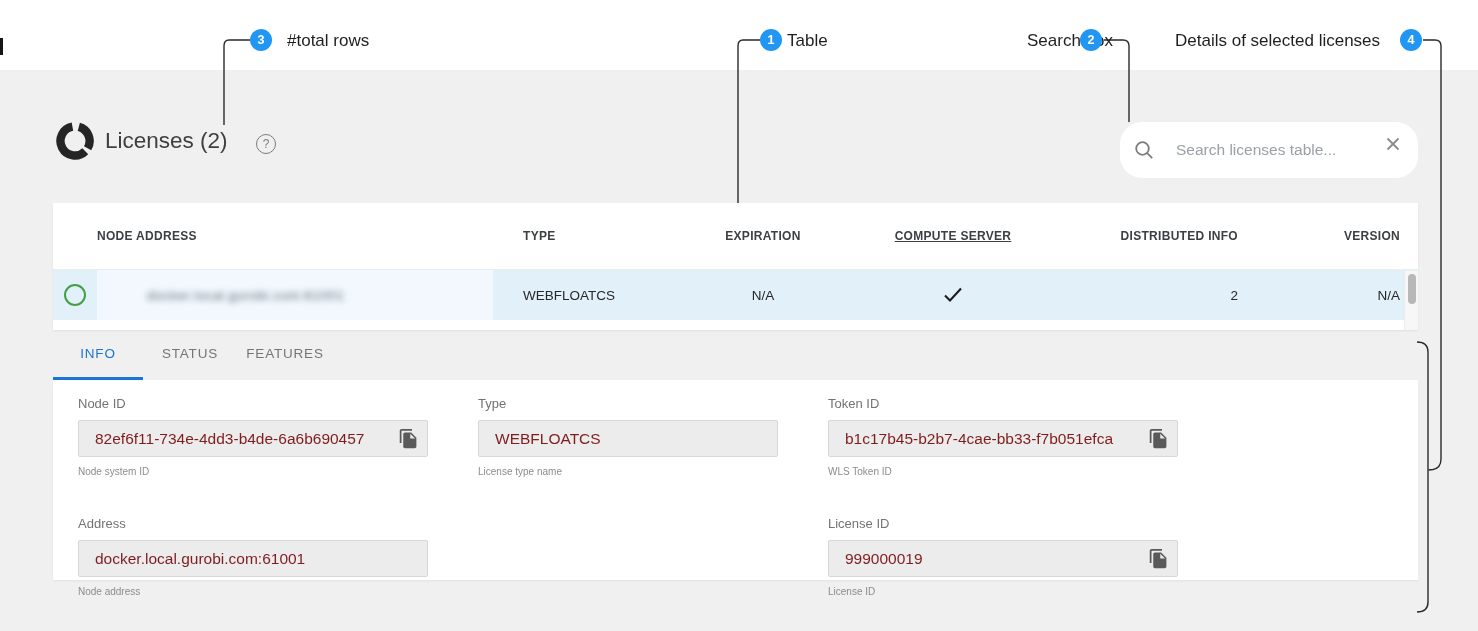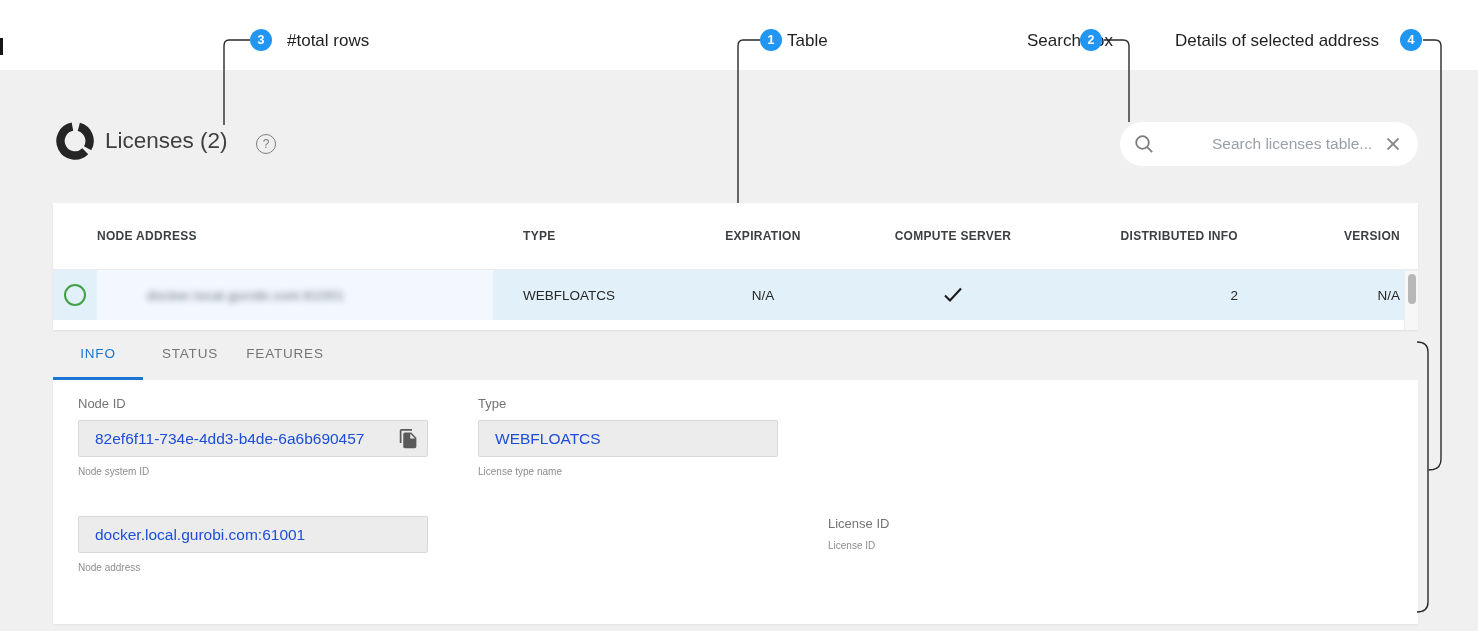--- a/index.html
+++ b/index.html
@@ -31,22 +31,22 @@
   .logo { position:absolute; left:56px; top:122px; width:38px; height:38px; }
   .page-title { position:absolute; left:105px; top:128px; font-size:22.5px; color:#3f3f3f; }
   .help-icon {
     position:absolute; left:256px; top:134px; width:20px; height:20px;
     border:1.5px solid #7d7d7d; border-radius:50%; color:#7d7d7d;
     font-size:12px; display:flex; align-items:center; justify-content:center; cursor:pointer;
   }
 
   
   .search-pill {
-    position:absolute; left:1120px; top:122px; width:298px; height:44px;
-    background:#fff; border-radius:22px; display:flex; align-items:center;gap:36px;
+    position:absolute; left:1120px; top:122px; width:298px; height:56px;
+    background:#fff; border-radius:22px; display:flex; align-items:center;
   }
   .search-pill svg.mag { margin-left:14px; flex:0 0 auto; }
   .search-input {
     border:none; outline:none; background:transparent;
     margin-left:21px; width:190px; font-size:15.5px; color:#3c4043;
     font-family:"Liberation Sans", sans-serif;
   }
   .search-input::placeholder { color:#9aa0a6; opacity:1; }
   .search-clear { position:absolute; right:17px; top:14px; width:16px; height:16px; cursor:pointer; }
 
@@ -56,21 +56,21 @@
     background:#fff; box-shadow:0 1px 2px rgba(0,0,0,0.07);
   }
   .thead { display:flex; height:67px; align-items:center; border-bottom:1px solid #ececec; }
   .th { font-size:12px; font-weight:bold; color:#3d4043; letter-spacing:0.3px; }
   .trow { display:flex; height:50px; align-items:center; background:#e2f0fa; cursor:pointer; }
   .td { font-size:13.5px; color:#272727; height:100%; display:flex; align-items:center; }
   .c-sel  { width:44px;  justify-content:center; display:flex; }
   .c-node { width:396px; }
   .c-type { width:200px; padding-left:30px; }
   .c-exp  { width:140px; justify-content:center; text-align:center; }
-  .c-comp { width:240px; justify-content:center; text-align:left; }
+  .c-comp { width:240px; justify-content:center; text-align:left;text-decoration:underline; }
   .c-dist { width:165px; justify-content:flex-end; text-align:right; }
   .c-ver  { flex:1; justify-content:flex-end; text-align:right; padding-right:18px; }
   .thead .c-exp, .thead .c-comp { display:flex; }
   .thead .c-dist, .thead .c-ver { display:flex; }
   .radio-ring {
     width:22px; height:22px; border:2.5px solid #43a047; border-radius:50%;
     background:transparent; cursor:pointer;
   }
   .cell-node-blur { background:rgba(255,255,255,0.55); }
   .blur-text {
@@ -88,30 +88,30 @@
   
   .tab {
     position:absolute; top:330px; height:47px; line-height:47px; text-align:center;
     font-size:13.5px; letter-spacing:0.8px; color:#757575; cursor:pointer;
   }
   .tab.active { color:#1976d2; }
   .tab-underline { position:absolute; left:53px; top:377px; width:90px; height:3px; background:#1976d2; }
 
   
   .details-panel {
-    position:absolute; left:53px; top:380px; width:1365px; height:244px;
+    position:absolute; left:53px; top:380px; width:1365px; height:200px;
     background:#fff; box-shadow:0 1px 2px rgba(0,0,0,0.06);
   }
   .field { position:absolute; }
   .f-label { font-size:13px; color:#737373; margin-bottom:9px; }
   .f-box {
     position:relative; height:37px; background:#ececec; border:1px solid #d8d8d8;
     border-radius:2px; display:flex; align-items:center; padding-left:16px;
   }
-  .f-value { font-size:15.5px; color:#1d4ed8; }
+  .f-value { font-size:15.5px; color:#7f1d1d; }
   .f-hint { font-size:10px; color:#8c8c8c; margin-top:9px; }
   .copy-btn { position:absolute; right:8px; top:7px; width:21px; height:21px; cursor:pointer; }
   .w350 { width:350px; } .w300 { width:300px; }
 </style>
 </head>
 <body>
 
 <div id="stage">
 
   <div class="page-bg"></div>
@@ -127,21 +127,21 @@
 
   <div class="ann-badge" style="left:250px;top:29px">3</div>
   <div class="ann-label" style="left:287px;top:30px">#total rows</div>
 
   <div class="ann-badge" style="left:760px;top:29px">1</div>
   <div class="ann-label" style="left:787px;top:30px">Table</div>
 
   <div class="ann-label" style="left:1027px;top:30px">Search box</div>
   <div class="ann-badge" style="left:1080px;top:29px">2</div>
 
-  <div class="ann-label" style="left:1175px;top:30px">Details of selected address</div>
+  <div class="ann-label" style="left:1175px;top:30px">Details of selected licenses</div>
   <div class="ann-badge" style="left:1400px;top:29px">4</div>
 
   <svg class="logo" viewBox="0 0 34 34">
     <path d="M 14.7 4.2 A 13 13 0 1 0 26.2 26.2" stroke="#252525" stroke-width="7.5" fill="none"></path>
     <path d="M 20.4 4.4 A 13 13 0 0 1 28.3 23.5" stroke="#252525" stroke-width="7.5" fill="none"></path>
   </svg>
   <div class="page-title">Licenses (2)</div>
   <div class="help-icon">
     <span>?</span>
   </div>
@@ -209,27 +209,44 @@
     </div>
 
     <div class="field w300" style="left:425px;top:16px">
       <div class="f-label">Type</div>
       <div class="f-box">
         <span class="f-value">WEBFLOATCS</span>
       </div>
       <div class="f-hint">License type name</div>
     </div>
 
+    <div class="field w350" style="left:775px;top:16px">
+      <div class="f-label">Token ID</div>
+      <div class="f-box">
+        <span class="f-value">b1c17b45-b2b7-4cae-bb33-f7b051efca</span>
+        <svg class="copy-btn" viewBox="0 0 24 24">
+          <path fill="#5a5a5a" d="M16 1H4c-1.1 0-2 .9-2 2v14h2V3h12V1zm-1 4l6 6v10c0 1.1-.9 2-2 2H7.99C6.89 23 6 22.1 6 21l.01-14c0-1.1.89-2 1.99-2h7zm-1 7h5.5L14 6.5V12z"></path>
+        </svg>
+      </div>
+      <div class="f-hint">WLS Token ID</div>
+    </div>
 
     <div class="field w350" style="left:25px;top:136px">
+      <div class="f-label">Address</div>
       <div class="f-box">
         <span class="f-value">docker.local.gurobi.com:61001</span>
       </div>
       <div class="f-hint">Node address</div>
     </div>
 
     <div class="field w350" style="left:775px;top:136px">
       <div class="f-label">License ID</div>
+      <div class="f-box">
+        <span class="f-value">999000019</span>
+        <svg class="copy-btn" viewBox="0 0 24 24">
+          <path fill="#5a5a5a" d="M16 1H4c-1.1 0-2 .9-2 2v14h2V3h12V1zm-1 4l6 6v10c0 1.1-.9 2-2 2H7.99C6.89 23 6 22.1 6 21l.01-14c0-1.1.89-2 1.99-2h7zm-1 7h5.5L14 6.5V12z"></path>
+        </svg>
+      </div>
       <div class="f-hint">License ID</div>
     </div>
 
   </div>
 </div>
 
 </body></html>

